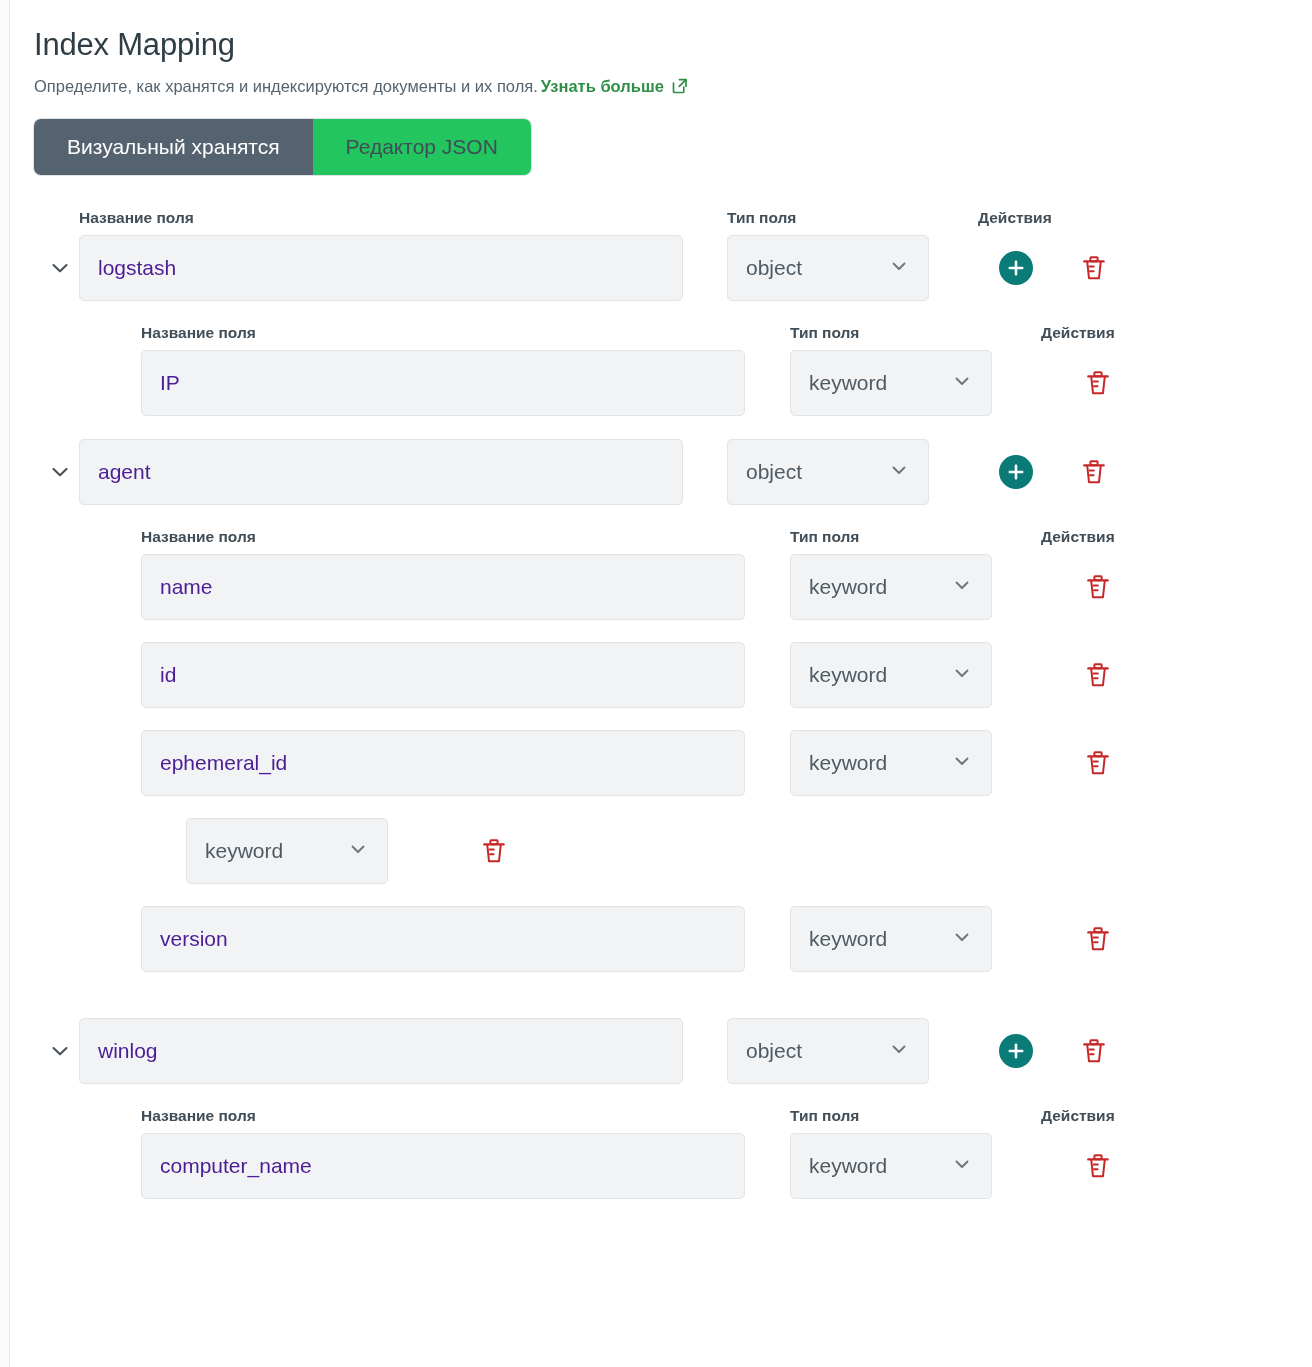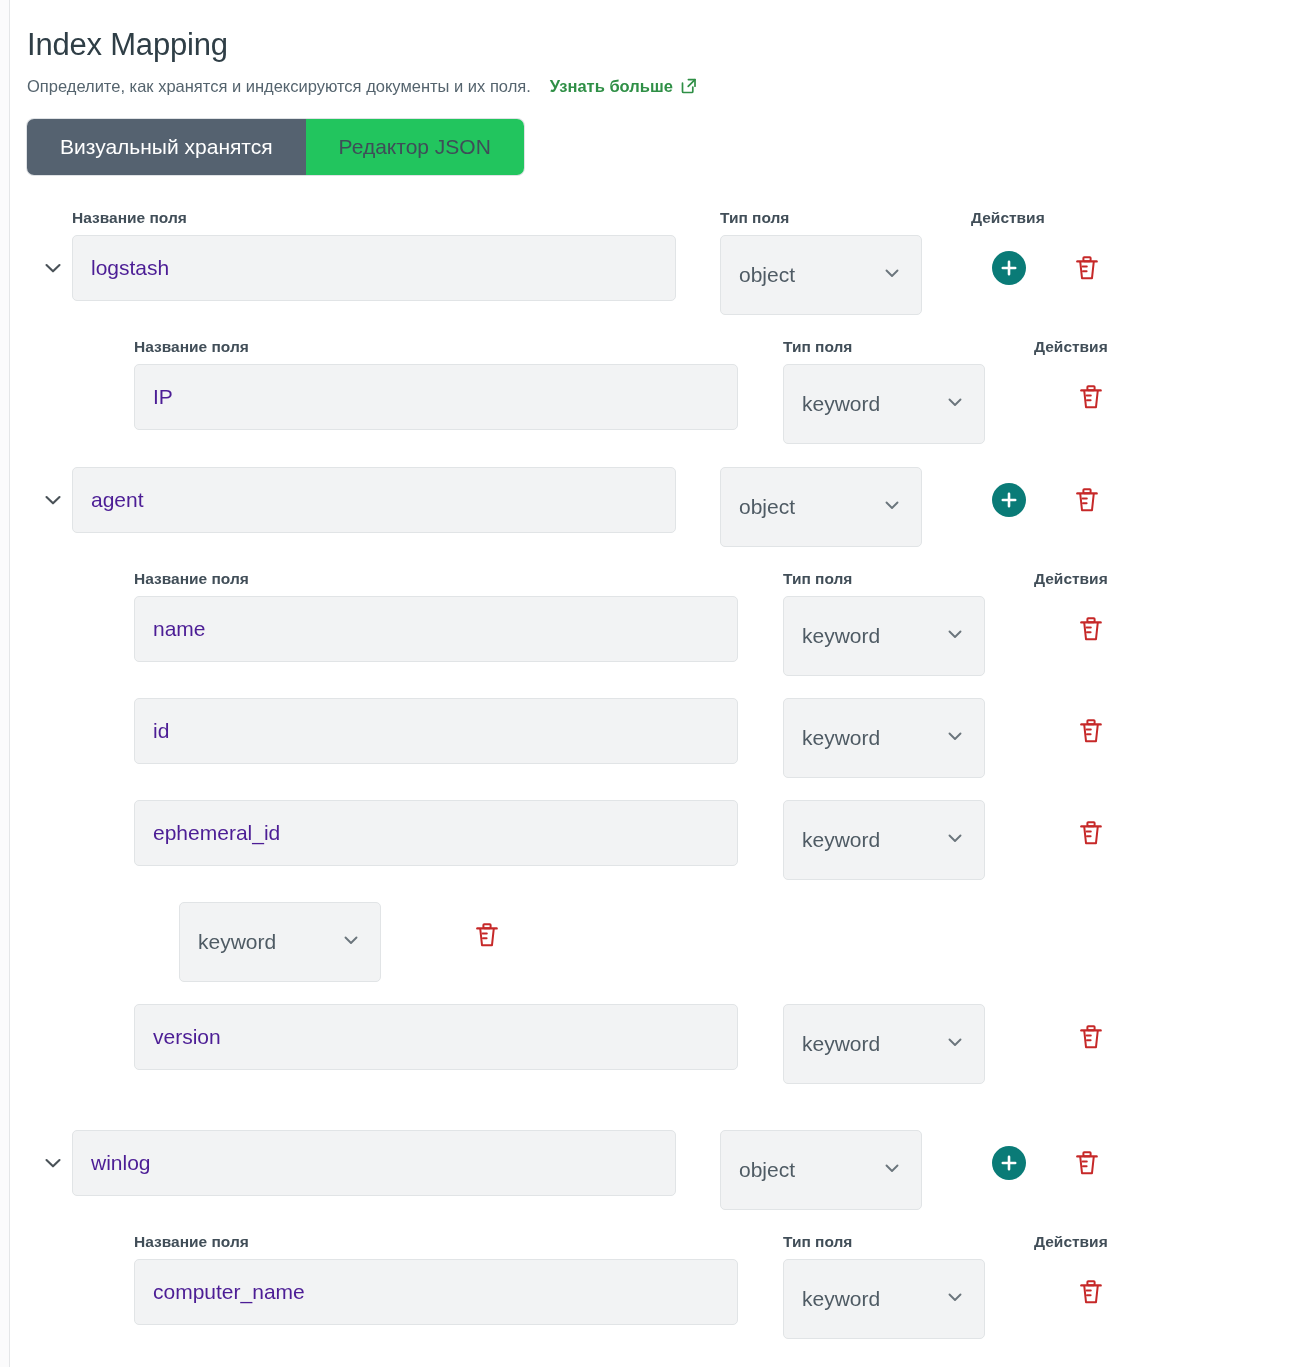--- a/index.html
+++ b/index.html
@@ -18,21 +18,21 @@
   }
   
   .left-rail {
     position: absolute; left: 0; top: 0;
     width: 10px; height: 1367px;
     background: #fbfbfc;
     border-right: 1px solid #e4e6e8;
   }
   .content {
     position: absolute;
-    left: 4px; top: 0;
+    left: 11px; top: 0;
     width: 1301px; height: 1367px;
     padding: 0;
   }
 
   
   .page-title {
     margin: 0;
     padding: 26px 0 0 23px;
     font-size: 31px;
     font-weight: 400;
@@ -44,21 +44,21 @@
     padding: 12px 0 0 23px;
     font-size: 16.5px;
     color: #55646e;
     line-height: 1.4;
     white-space: nowrap;
   }
   .subtitle .learn-more {
     color: #2f8f46;
     font-weight: 700;
     text-decoration: none;
-    margin-left: 19px;
+    margin-left: 3px;
   }
   .ext-icon {
     display: inline-block;
     vertical-align: -3px;
     margin-left: 7px;
   }
 
   
   .tabs {
     margin: 18px 0 0 23px;
@@ -145,21 +145,21 @@
     border-radius: 5px;
     font-size: 21px;
     color: #4c1d95;
     padding: 0 18px;
     font-family: "Liberation Sans", sans-serif;
     outline: none;
   }
   .select-box {
     position: relative;
     width: 100%;
-    height: 80px;
+    height: 66px;
     background: #f2f3f4;
     border: 1px solid #e1e4e6;
     border-radius: 5px;
     display: flex;
     align-items: center;
     padding: 0 18px;
     cursor: pointer;
   }
   .select-box .sel-value {
     font-size: 21px;

